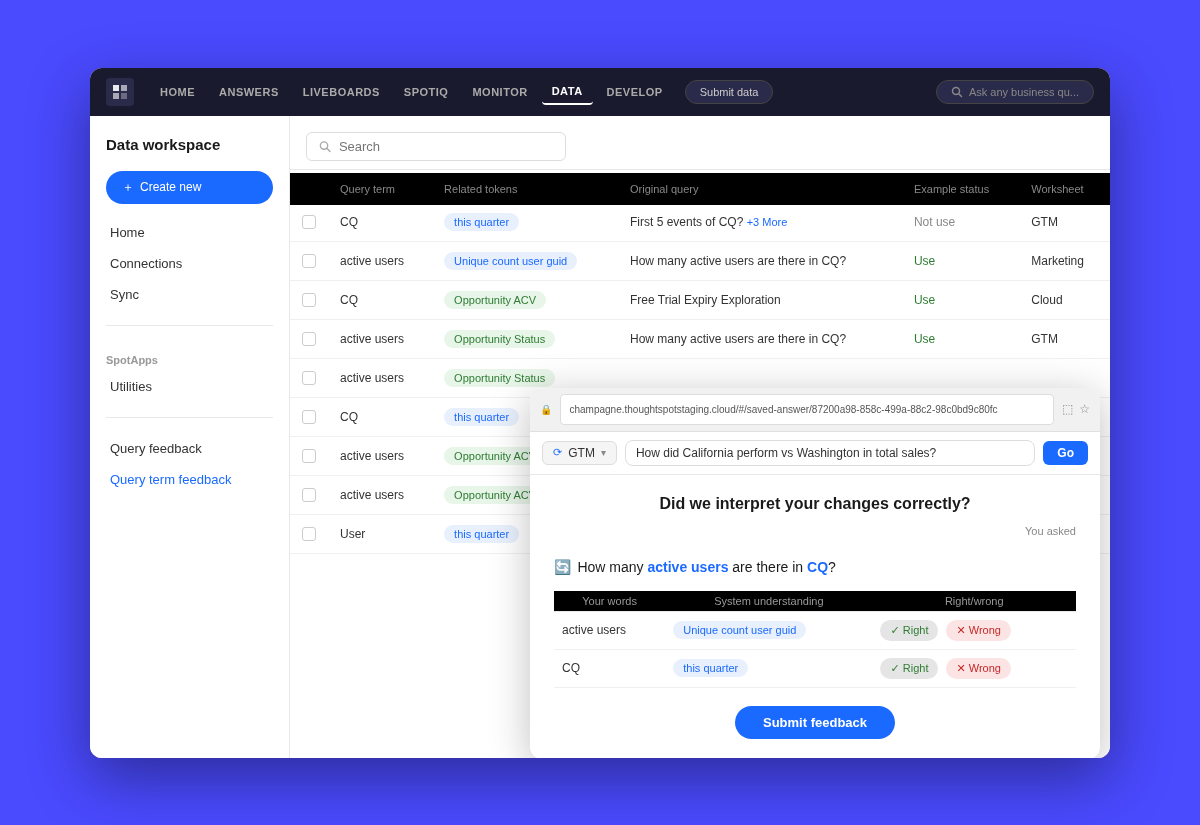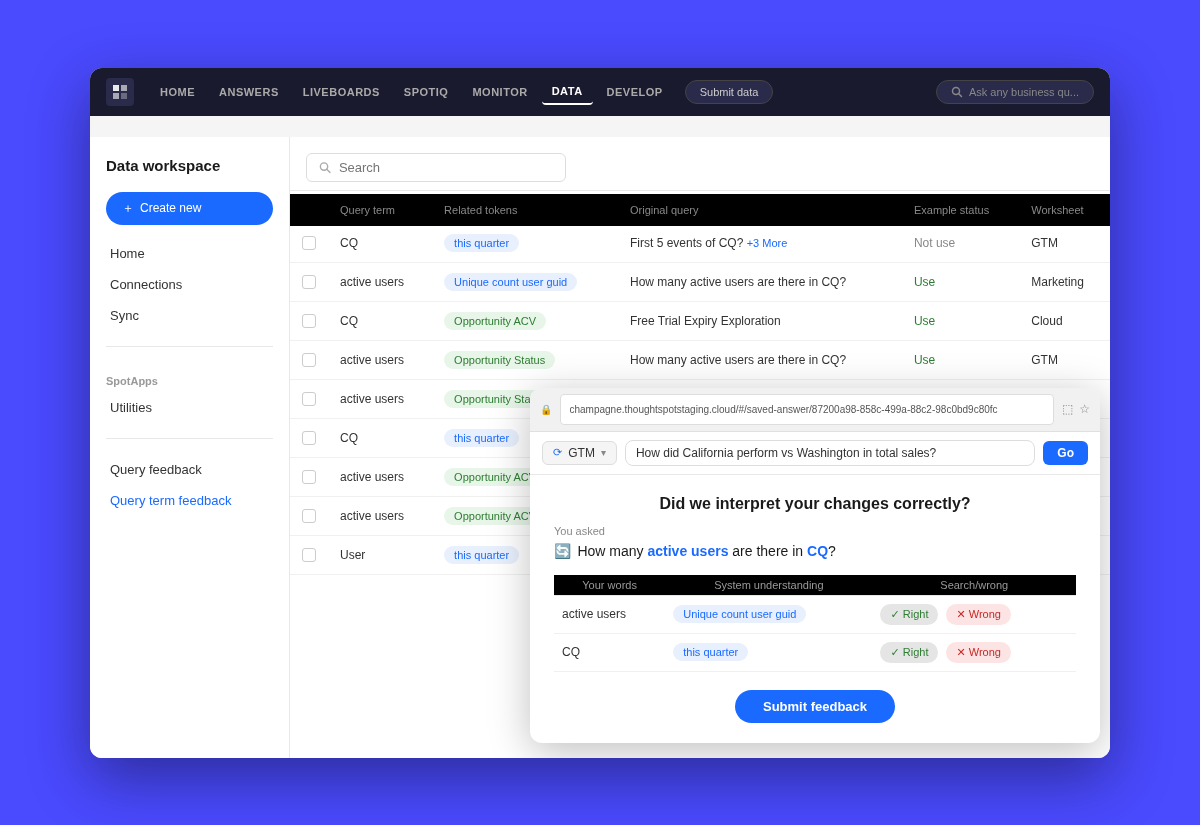--- a/index.html
+++ b/index.html
@@ -87,21 +87,20 @@
       font-size: 11px;
       display: flex;
       align-items: center;
       gap: 6px;
     }
     
     .main-content {
       display: flex;
       flex: 1;
       overflow: hidden;
-      margin-top: 21px;
     }
     
     .sidebar {
       width: 200px;
       background: white;
       border-right: 1px solid #e8e8e8;
       padding: 20px 16px;
       display: flex;
       flex-direction: column;
       gap: 6px;
@@ -305,21 +304,22 @@
     .popup-title {
       font-size: 16px;
       font-weight: 700;
       color: #1a1a1a;
       text-align: center;
       margin-bottom: 12px;
     }
     .you-asked-label {
       font-size: 11px;
       color: #888;
-      margin-bottom: 6px;
+      margin-bottom: 22px;
+      text-align: right;
     }
     .asked-query {
       font-size: 14px;
       font-weight: 500;
       color: #1a1a1a;
       margin-bottom: 16px;
       display: flex;
       align-items: center;
       gap: 6px;
     }
@@ -585,21 +585,21 @@
       <div class="you-asked-label">You asked</div>
       <div class="asked-query">
         <span>🔄</span>
         <span>How many <span class="highlight-blue">active users</span> are there in <span class="highlight-blue">CQ</span>?</span>
       </div>
       <table class="feedback-table">
         <thead>
           <tr>
             <th>Your words</th>
             <th>System understanding</th>
-            <th>Search/wrong</th>
+            <th>Right/wrong</th>
           </tr>
         </thead>
         <tbody id="feedback-body">
         <tr>
       <td class="word-cell">active users</td>
       <td><span class="understanding-badge">Unique count user guid</span></td>
       <td>
         <div class="rw-cell">
           <button class="right-btn">✓ Right</button>
           <button class="wrong-btn">✕ Wrong</button>

